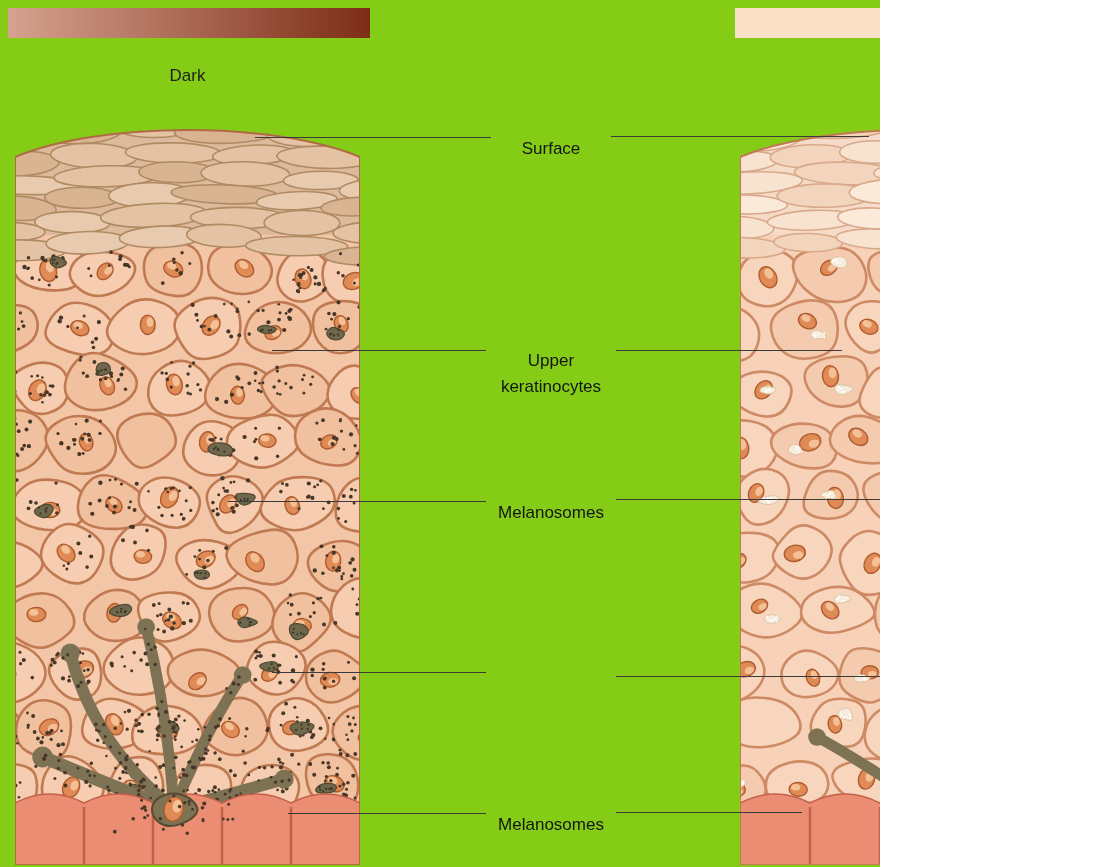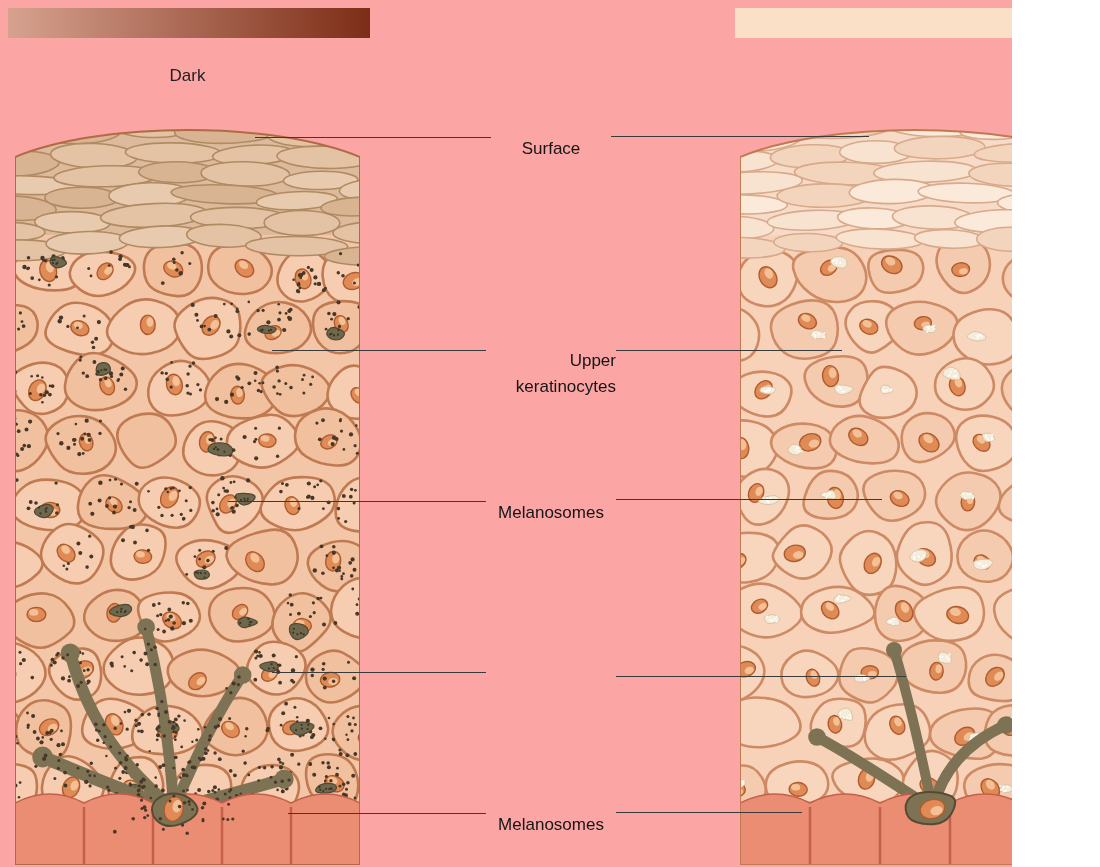--- a/index.html
+++ b/index.html
@@ -1,16 +1,16 @@
 <!DOCTYPE html>
 <html><head>
 <meta charset="utf-8">
 <style>
   html,body{margin:0;padding:0;background:#fff;}
-  #canvas{position:relative;width:1012px;height:867px;background:#fca5a5;overflow:hidden;
+  #canvas{position:relative;width:880px;height:867px;background:#84cc16;overflow:hidden;
           font-family:"Liberation Sans",sans-serif;}
   .bar{position:absolute;height:30px;}
   .col-label{position:absolute;font-size:17px;color:#1f1f1f;text-align:center;}
   .skin{position:absolute;display:block;}
   .ann-text{position:absolute;font-size:17px;line-height:1.55;color:#151515;text-align:center;margin-top:8px;}
   .lead{position:absolute;height:0;border-top:1.6px solid #3a3a3a;}
 </style>
 </head>
 <body>
 
@@ -2006,21 +2006,21 @@
         </g>
       </g>
       <path d="M0 42 C 87.5 6 262.5 6 350 42 L 350 750 L 0 750 Z" fill="none" stroke="#bf7a52" stroke-width="2"></path>
     </svg>
 
   <div class="lead" style="left:255px;top:137px;width:236px;"></div>
   <div class="ann-text" style="left:491px;top:128px;width:120px;">Surface</div>
   <div class="lead" style="left:611px;top:136px;width:258px;"></div>
 
   <div class="lead" style="left:272px;top:350px;width:214px;"></div>
-  <div class="ann-text" style="left:486px;top:340px;width:130px;text-align:right;">Upper keratinocytes</div>
+  <div class="ann-text" style="left:486px;top:340px;width:130px;">Upper keratinocytes</div>
   <div class="lead" style="left:616px;top:350px;width:226px;"></div>
 
   <div class="lead" style="left:228px;top:501px;width:258px;"></div>
   <div class="ann-text" style="left:486px;top:492px;width:130px;">Melanosomes</div>
   <div class="lead" style="left:616px;top:499px;width:266px;"></div>
 
   <div class="lead" style="left:272px;top:672px;width:214px;"></div>
   <div class="lead" style="left:616px;top:676px;width:290px;"></div>
 
   <div class="lead" style="left:288px;top:813px;width:198px;"></div>

